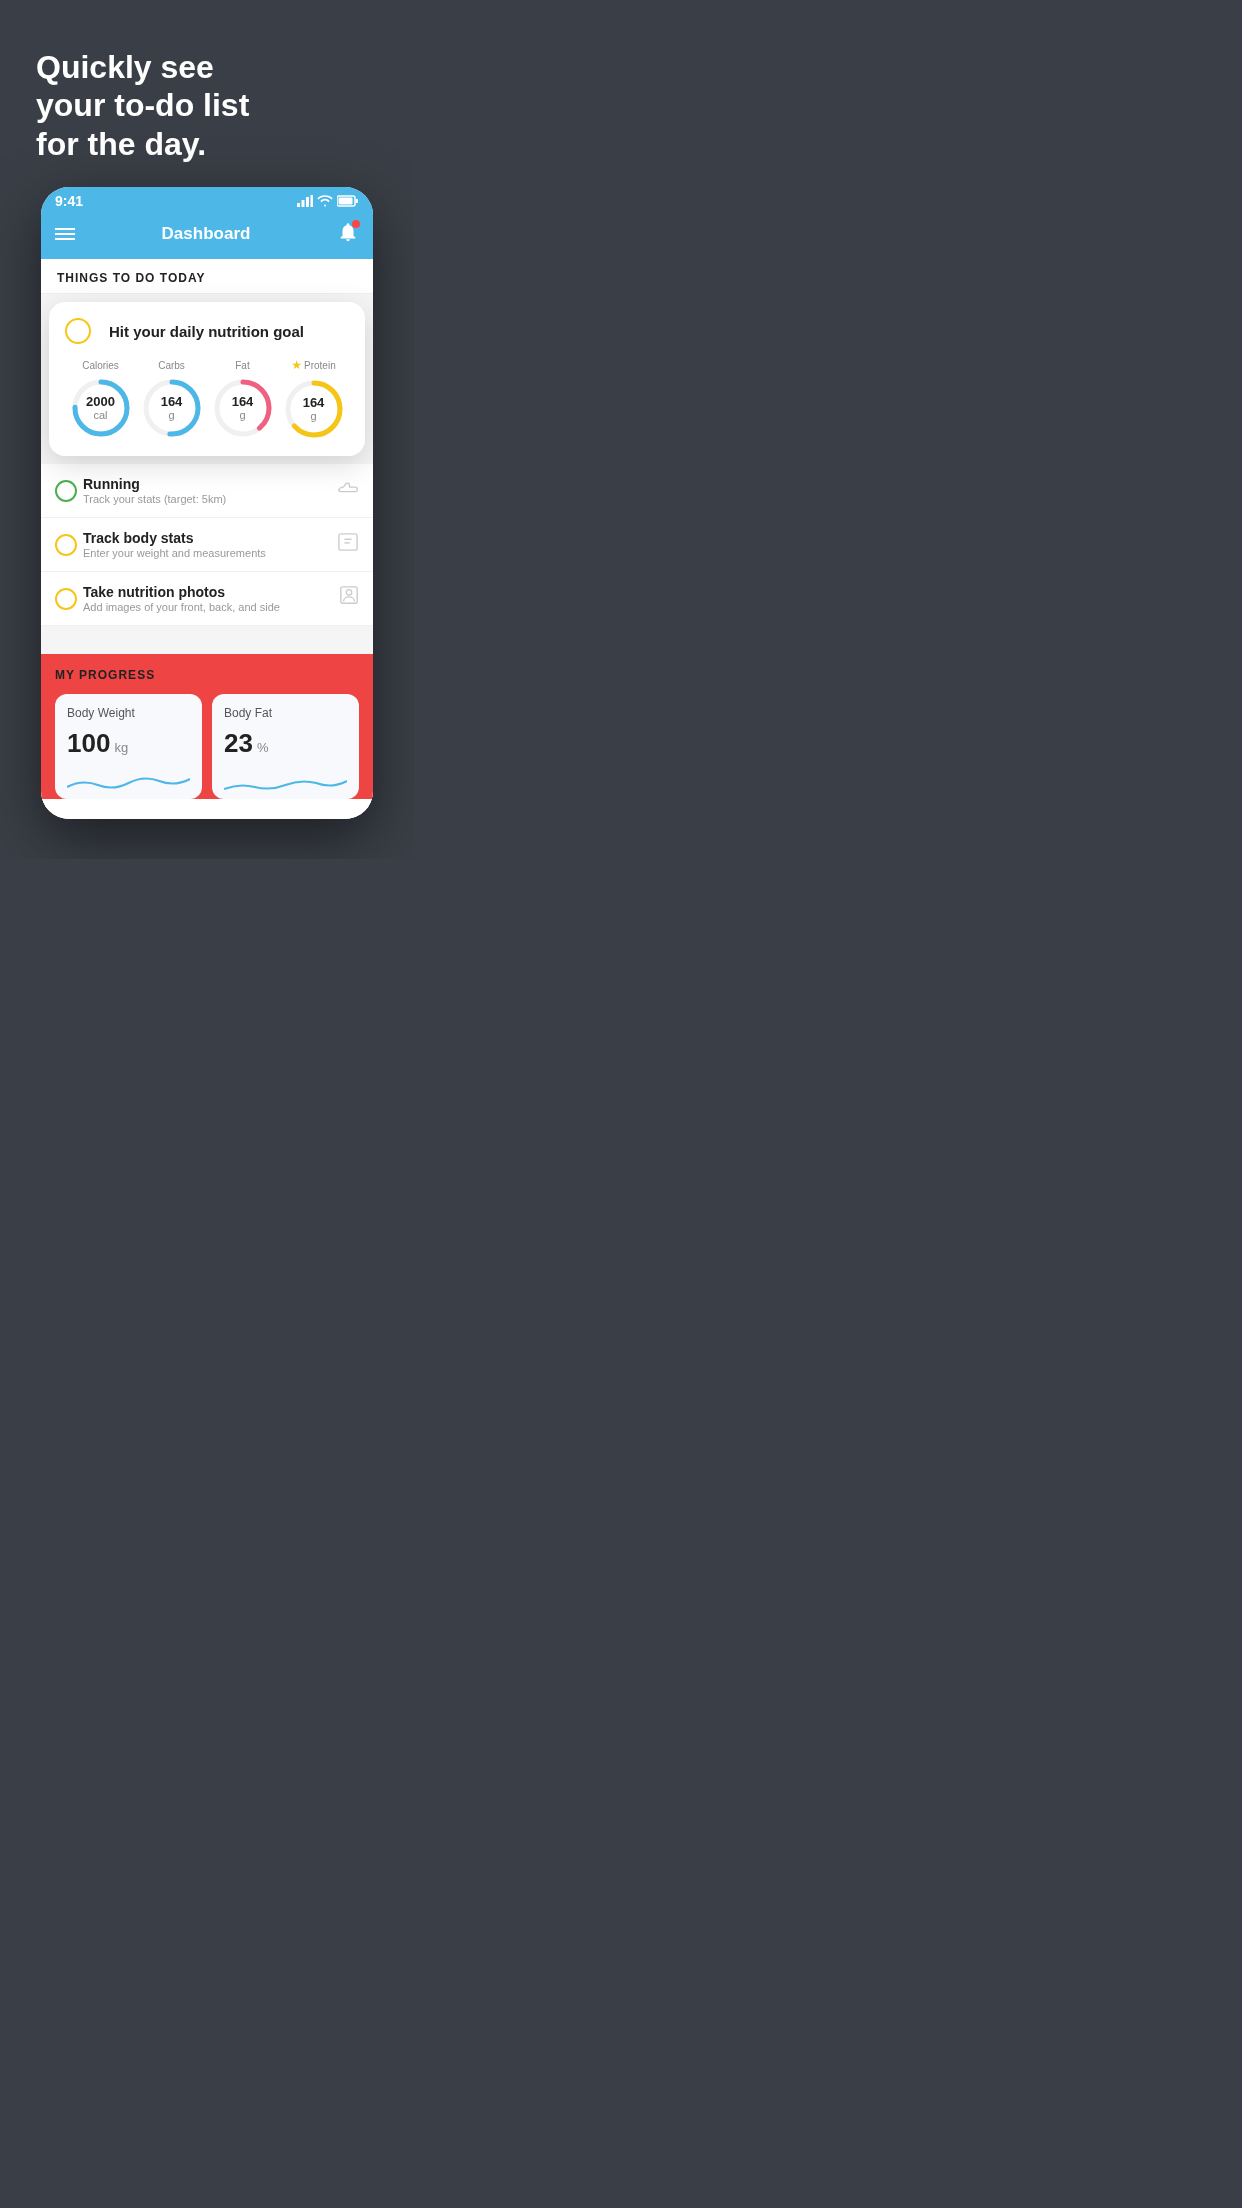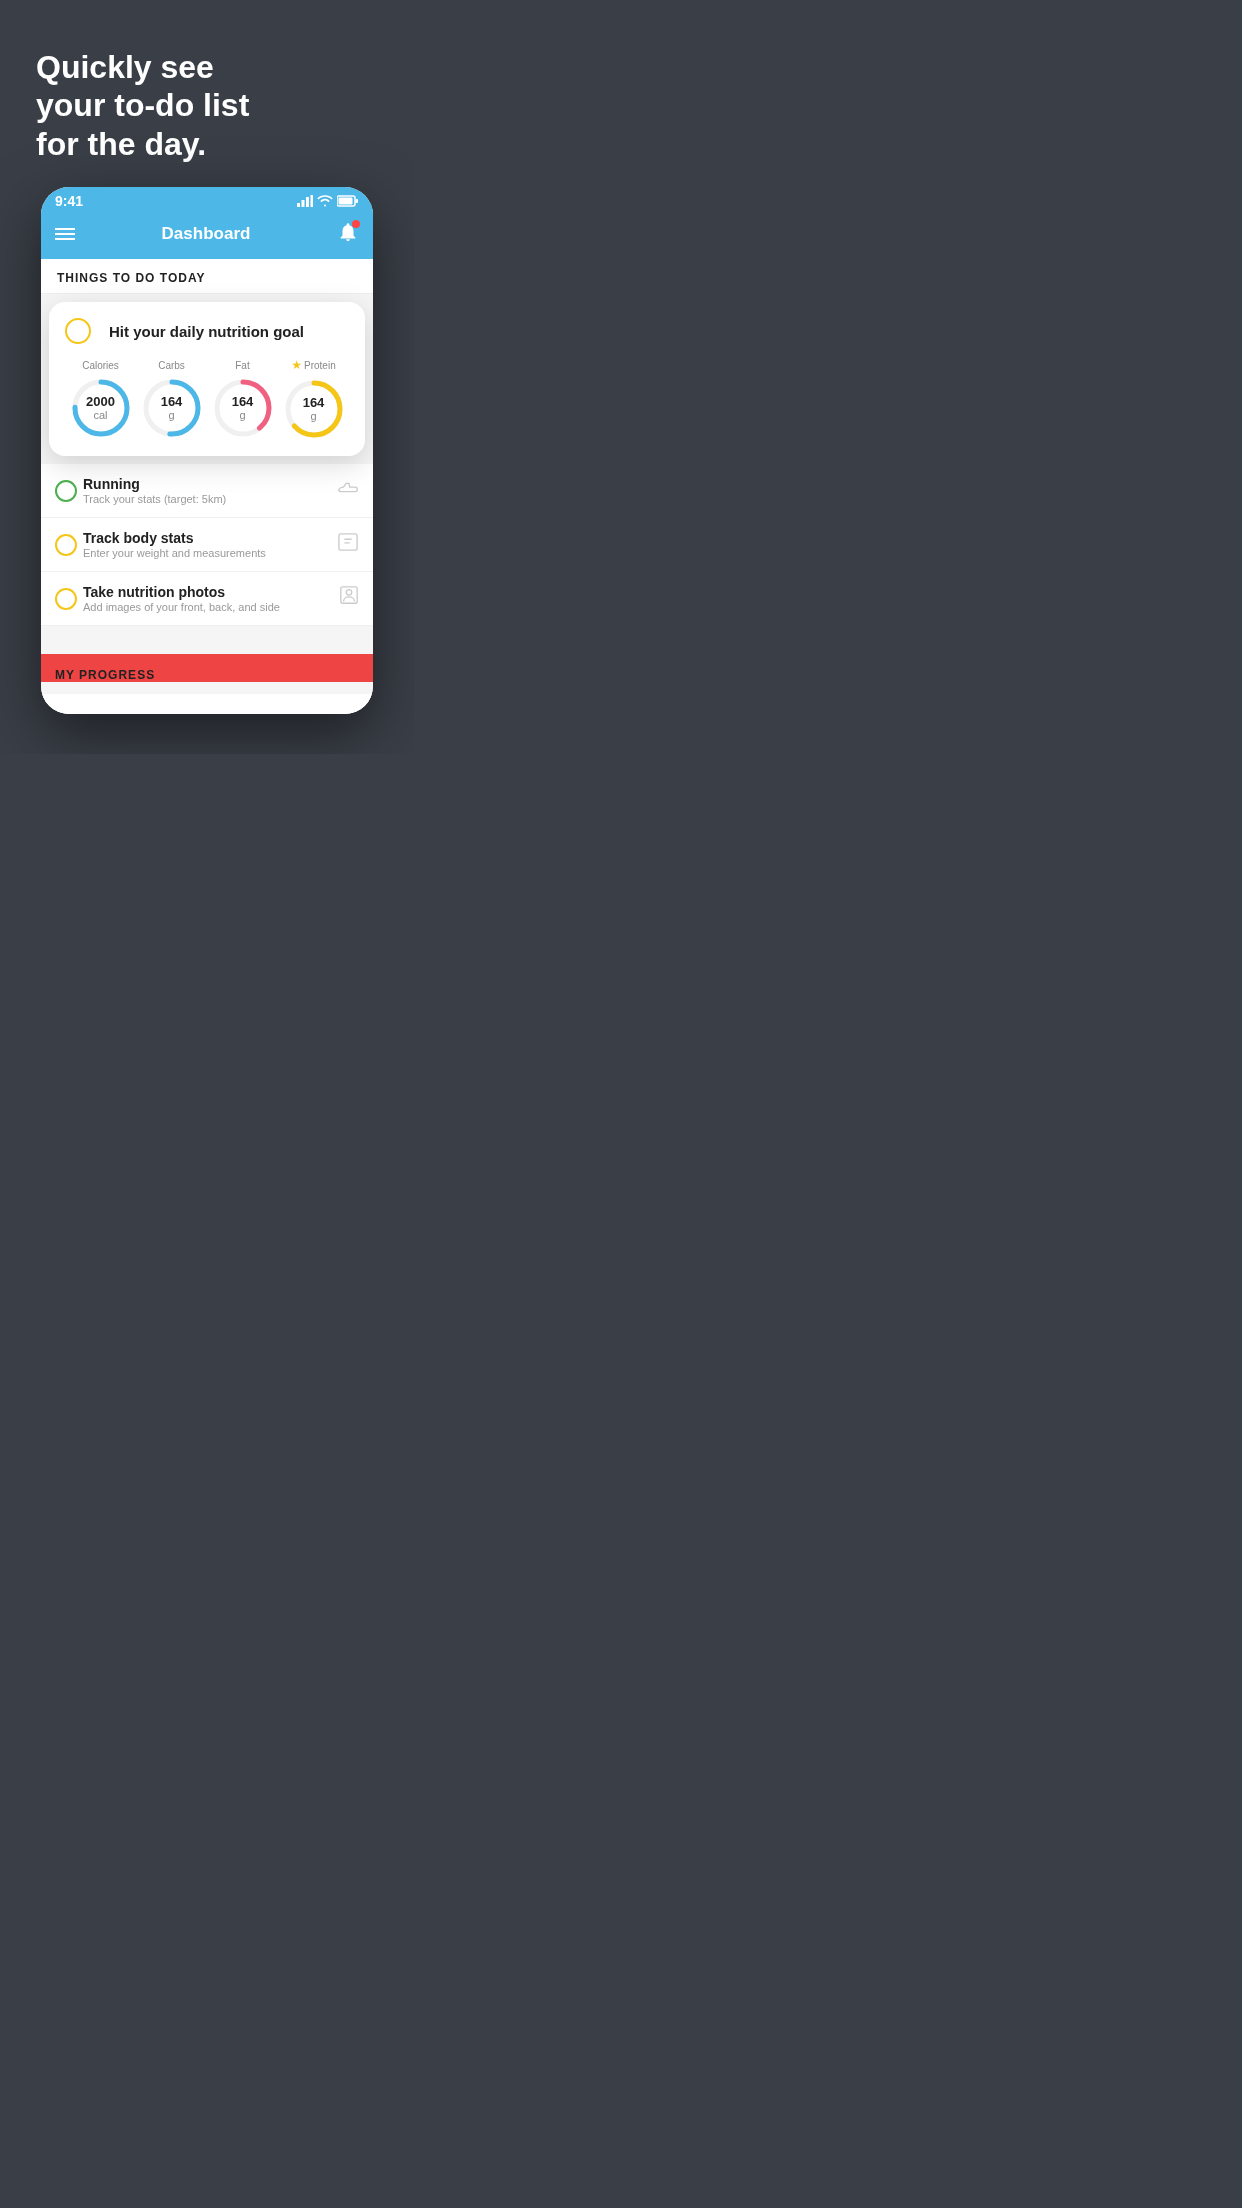--- a/index.html
+++ b/index.html
@@ -361,20 +361,49 @@
             </svg>
           </div>
         </div>
 
       </div>
 
       <div style="height: 20px; background: #f5f5f5;"></div>
 
       <div class="progress-section">
         <div class="progress-header">MY PROGRESS</div>
+        <div class="progress-cards">
+
+          <div class="progress-card">
+            <div class="progress-card-title">Body Weight</div>
+            <div class="progress-value-row">
+              <span class="progress-big">100</span>
+              <span class="progress-unit">kg</span>
+            </div>
+            <div class="wave-container">
+              <svg viewBox="0 0 120 32" preserveAspectRatio="none" fill="none">
+                <path d="M0 20 Q15 12 30 18 Q45 24 60 16 Q75 8 90 14 Q105 20 120 12" stroke="#4db8e8" stroke-width="2" fill="none"></path>
+              </svg>
+            </div>
+          </div>
+
+          <div class="progress-card">
+            <div class="progress-card-title">Body Fat</div>
+            <div class="progress-value-row">
+              <span class="progress-big">23</span>
+              <span class="progress-unit">%</span>
+            </div>
+            <div class="wave-container">
+              <svg viewBox="0 0 120 32" preserveAspectRatio="none" fill="none">
+                <path d="M0 22 Q15 16 30 20 Q45 24 60 18 Q75 12 90 16 Q105 22 120 14" stroke="#4db8e8" stroke-width="2" fill="none"></path>
+              </svg>
+            </div>
+          </div>
+
+        </div>
       </div>
 
       <div style="height: 20px; background: #fff;"></div>
 
     </div>
   </div>
 
   <div style="height: 40px;"></div>
 
 </div>

